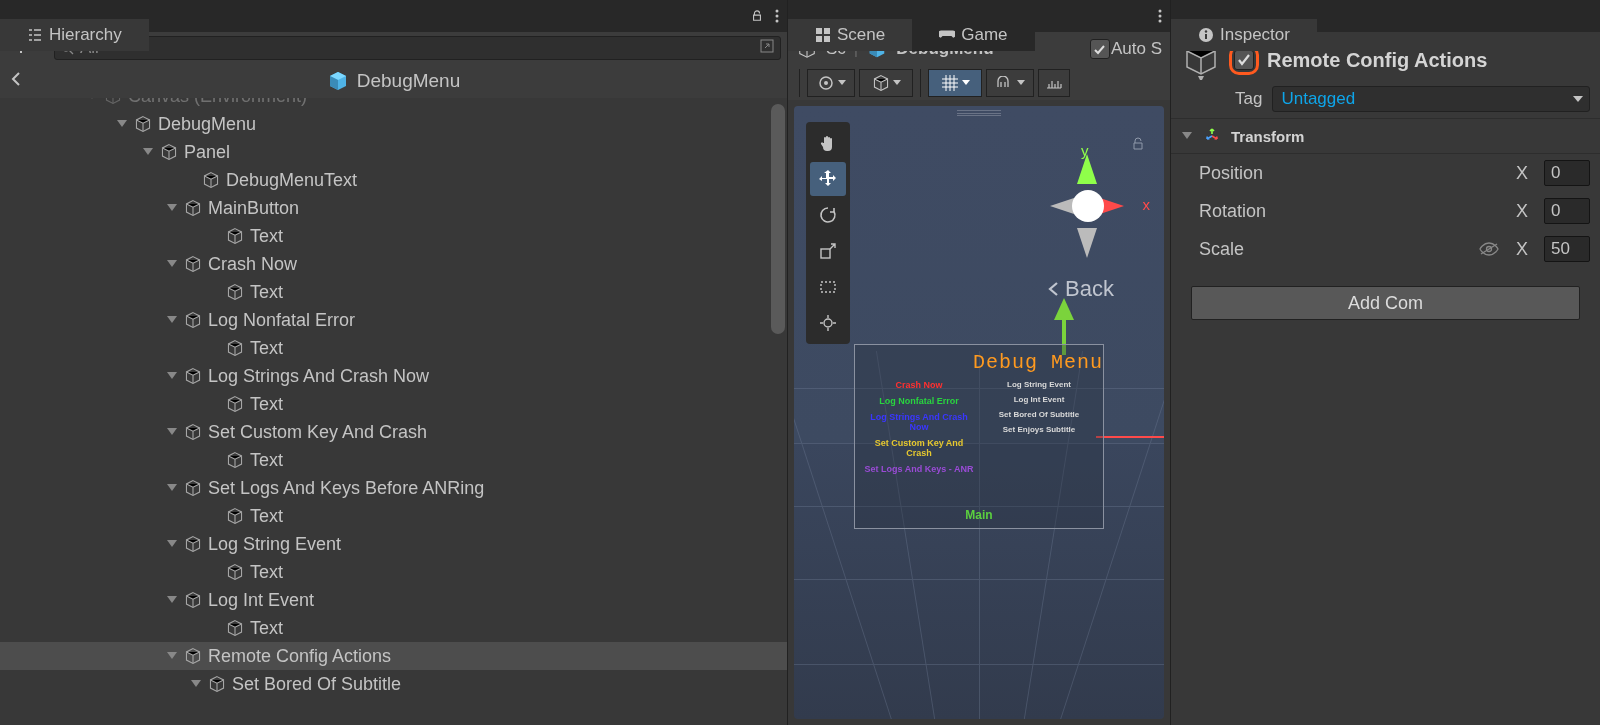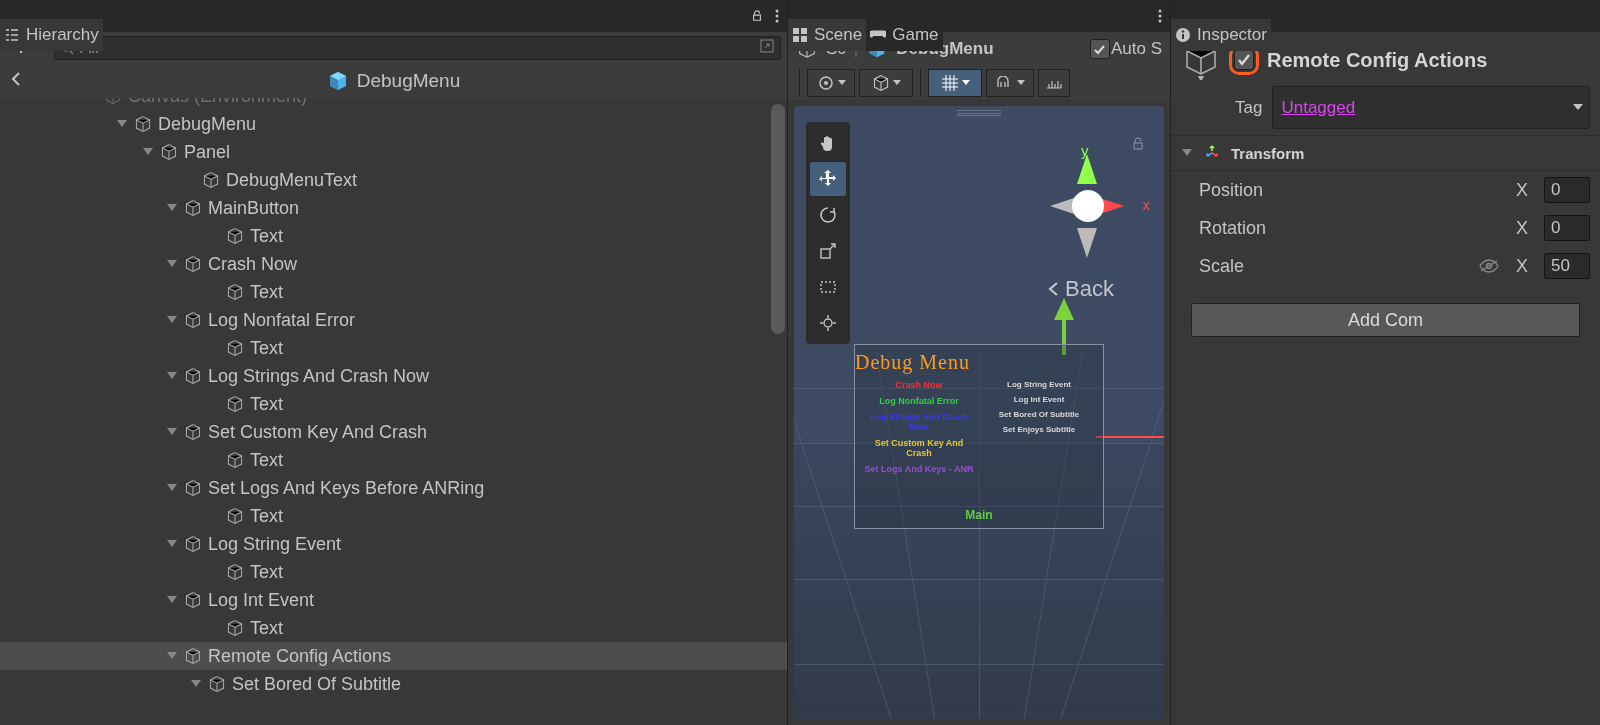--- a/index.html
+++ b/index.html
@@ -6,21 +6,21 @@
   body { background: #383838; color: #c4c4c4; width: 1600px; height: 725px; overflow: hidden; font-size: 17px; display: flex; }
   
   
   .panel { display: flex; flex-direction: column; background: #383838; }
   .hierarchy-panel { width: 788px; border-right: 1px solid #212121; }
   .center-panel { width: 383px; border-right: 1px solid #212121; }
   .inspector-panel { flex: 1; }
   
   
   .tab-header { height: 32px; background: #282828; display: flex; align-items: center; position: relative; }
-  .tab { height: 32px; display: flex; align-items: center; padding: 0 4px; background: #383838; gap: 6px; margin-top: 37px; }
+  .tab { height: 32px; display: flex; align-items: center; padding: 0 27px; background: #383838; gap: 6px; margin-top: 37px; }
   .tab.inactive { background: #282828; }
   .tab-icon { width: 16px; height: 16px; display: inline-flex; align-items: center; justify-content: center; }
   .tab-label { font-size: 17px; }
   .tab-spacer { flex: 1; }
   .tab-ctrl { width: 20px; display:flex; align-items:center; justify-content:center; color:#c4c4c4; padding:0 4px;}
   
   
   .hier-controls { height: 32px; background: #3c3c3c; display: flex; align-items: center; padding: 0 6px; gap: 8px; }
   .plus-dd { width: 40px; height: 26px; background: #3c3c3c; display:flex; align-items:center; justify-content:center; color:#c4c4c4; gap:2px;}
   .search-field { flex: 1; height: 24px; background: #2f2f2f; border: 1px solid #212121; border-radius: 3px; display:flex; align-items:center; padding:0 6px; gap:6px; color:#888;}
@@ -71,38 +71,38 @@
   .gizmo-x-lbl { position:absolute; top:60px; right:-6px; color:#ff4a4a; font-size:15px;}
   .gizmo-y-lbl { position:absolute; top:6px; left:57px; color:#8fff4a; font-size:15px;}
   
   .scene-back { position:absolute; top:170px; right:50px; color:#c0c5cf; font-size:22px; display:flex; align-items:center; gap:2px;}
   
   .green-up-arrow { position:absolute; top:192px; left:260px; width:0; height:0; border-left:10px solid transparent; border-right:10px solid transparent; border-bottom:22px solid #7bd33c;}
   .green-up-line { position:absolute; top:214px; left:268px; width:4px; height:35px; background:#7bd33c;}
   .red-line { position:absolute; top:330px; left:302px; height:2px; width:90px; background:#ff4a4a;}
   
   .debug-menu-box { position:absolute; top:238px; left:60px; width:250px; height:185px; border:1px solid #8a91a0; background:rgba(40,48,64,0.35);}
-  .dbg-title { text-align:left; font-family: Liberation Serif, serif; font-size:20px; color:#ff9a1f; margin-top:6px; letter-spacing:1px;}
+  .dbg-title { text-align:right; font-family: Liberation Mono, monospace; font-size:20px; color:#ff9a1f; margin-top:6px; letter-spacing:1px;}
   .dbg-cols { display:flex; padding:6px 8px 0 8px; gap:8px; }
   .dbg-col { flex:1; display:flex; flex-direction:column; gap:6px; font-size:9px; text-align:center; font-weight:bold;}
   .dbg-col.right { font-size:8px; color:#d9d9d9;}
   .dbg-main { text-align:center; font-size:12px; font-weight:bold; color:#5bcf3f; position:absolute; bottom:6px; width:100%;}
   
   .grid-floor { position:absolute; bottom:0; left:0; right:0; height:60%; overflow:hidden; pointer-events:none; opacity:0.35;}
   .grid-floor .hline { position:absolute; left:-20px; right:-20px; height:1px; background:#738099;}
   .grid-floor .vline { position:absolute; top:0; bottom:0; width:1px; background:#738099;}
   
   
   .insp-head { padding: 8px 10px 6px 10px; display:flex; flex-direction:column; gap:6px; border-bottom:1px solid #2d2d2d;}
   .insp-title-row { display:flex; align-items:center; gap:8px;}
   .insp-cube-large { width:40px; height:40px; display:flex; align-items:center; justify-content:center;}
   .highlight-box { border:3px solid #ff5a1f; border-radius:10px; padding:2px; }
   .insp-name { font-size:20px; font-weight:bold; color:#d4d4d4;}
   .insp-tag-row { display:flex; align-items:center; gap:10px; padding-left:54px;}
-  .insp-tag-field { flex:1; height:43px; background:#2f2f2f; border:1px solid #212121; border-radius:3px; display:flex; align-items:center; padding:0 8px; color:#d946ef; position:relative;text-decoration:underline;}
+  .insp-tag-field { flex:1; height:26px; background:#2f2f2f; border:1px solid #212121; border-radius:3px; display:flex; align-items:center; padding:0 8px; color:#0ea5e9; position:relative;}
   .insp-tag-field .dd-arrow { position:absolute; right:6px;}
   
   .component-row { display:flex; align-items:center; gap:10px; padding:8px 10px; border-bottom:1px solid #2d2d2d;}
   .comp-icon { width:18px; height:18px; display:inline-flex; align-items:center; justify-content:center;}
   .comp-title { font-size:15px; font-weight:bold; color:#d4d4d4;}
   .prop-row { display:flex; align-items:center; padding:6px 10px 6px 28px; gap:10px;justify-content:space-between;}
   .prop-label { width:160px; font-size:18px;}
   .prop-spacer { flex:1;}
   .prop-eye { width:22px; display:flex; align-items:center; justify-content:center; color:#888;}
   .prop-x { font-size:18px; color:#c4c4c4; margin:0 6px;}

